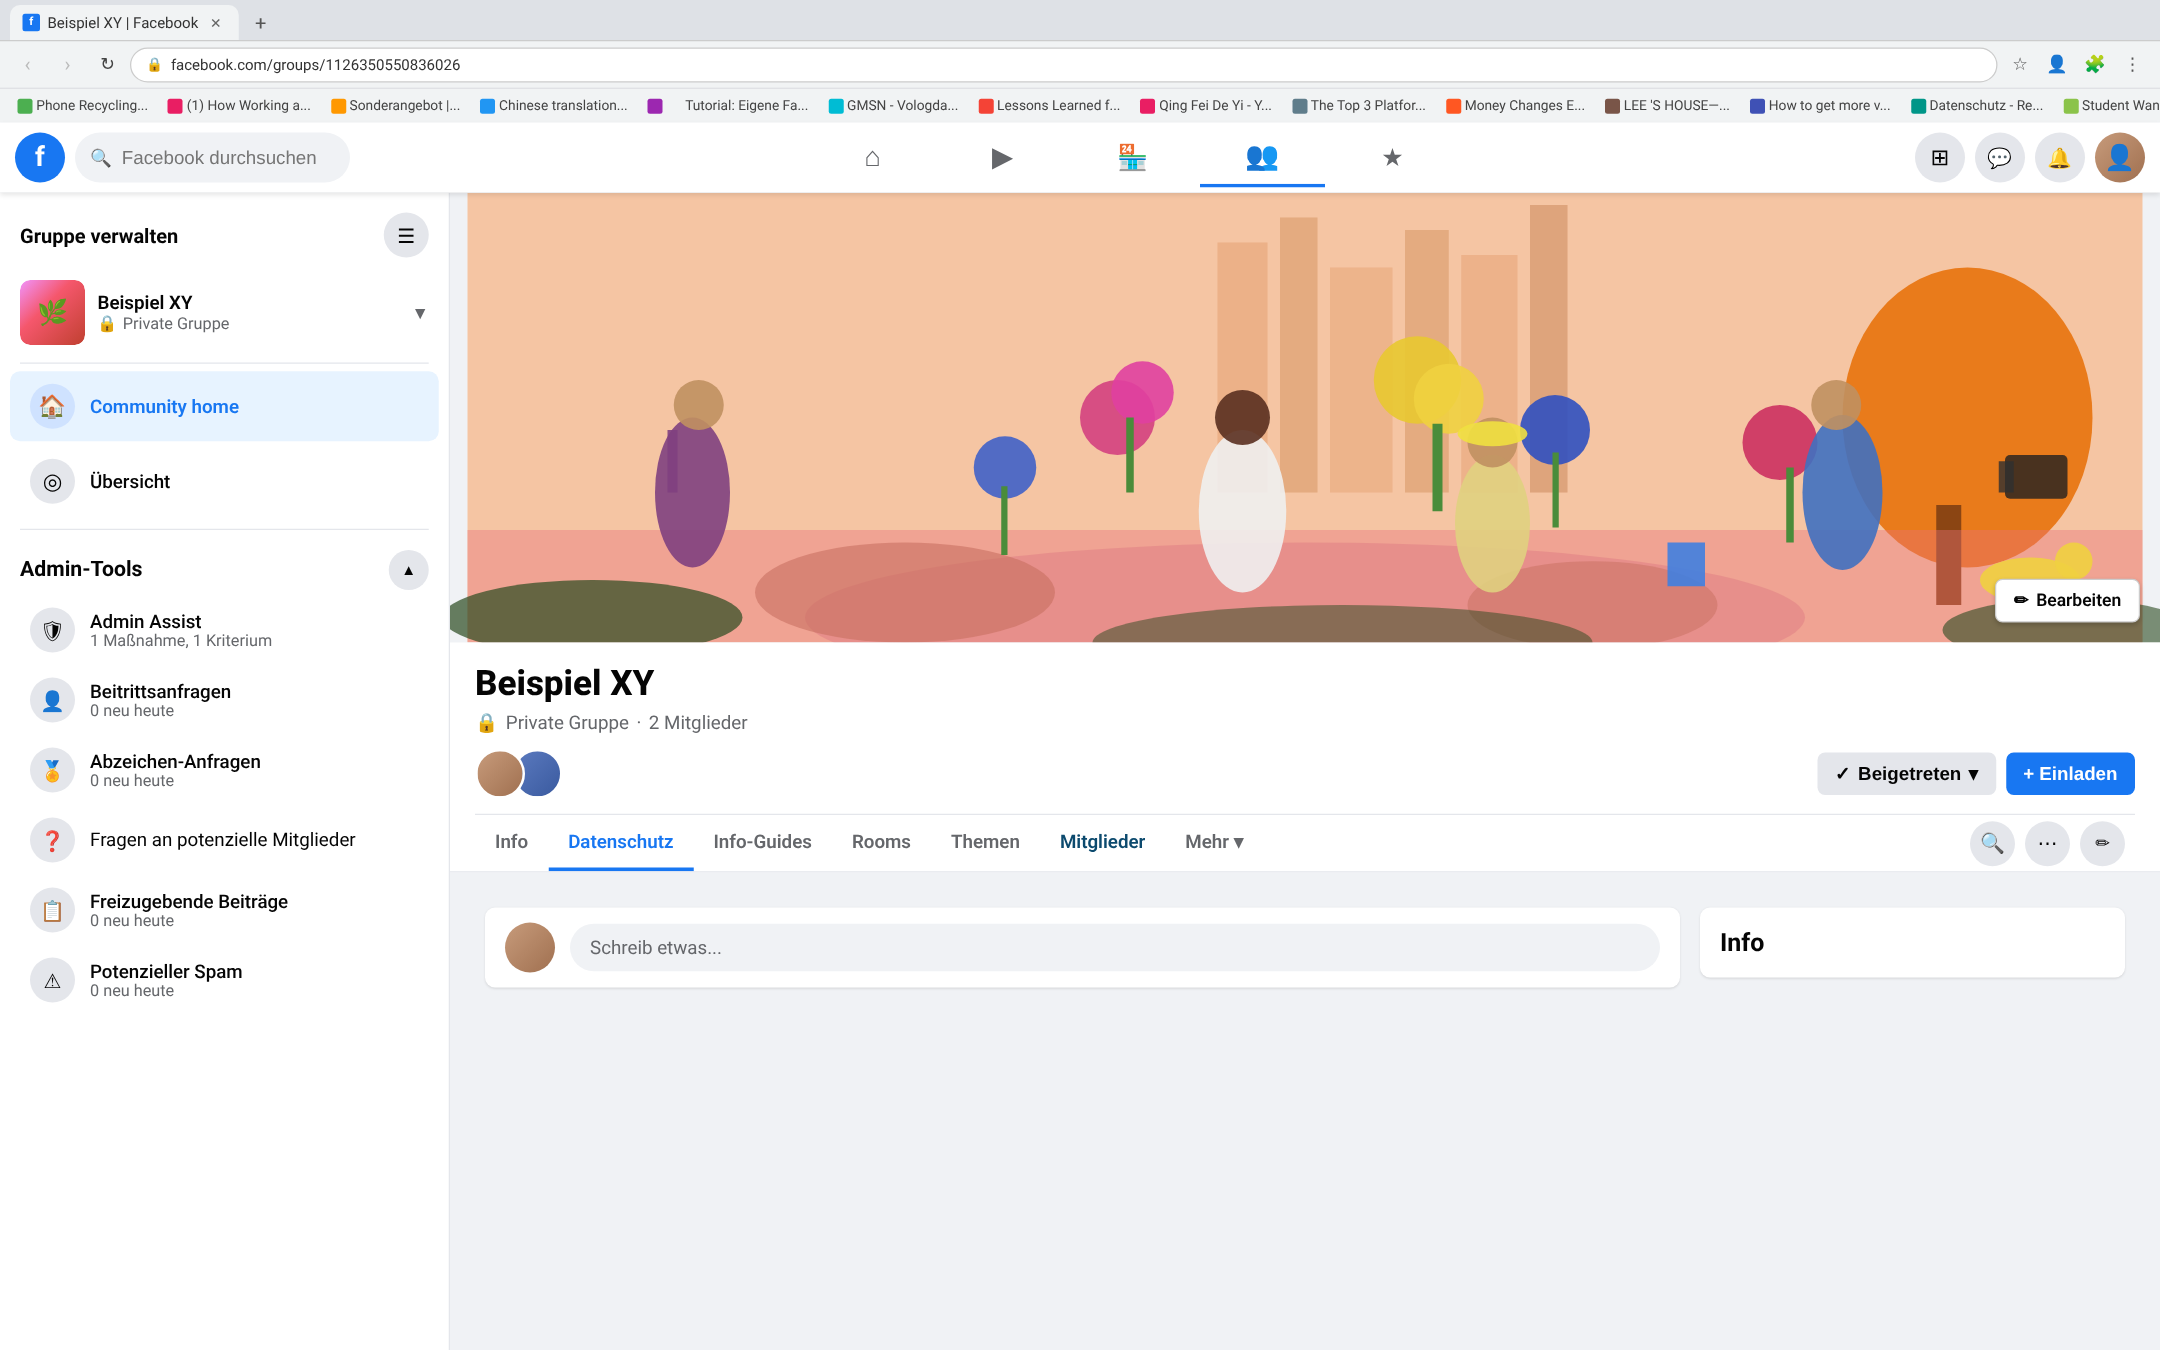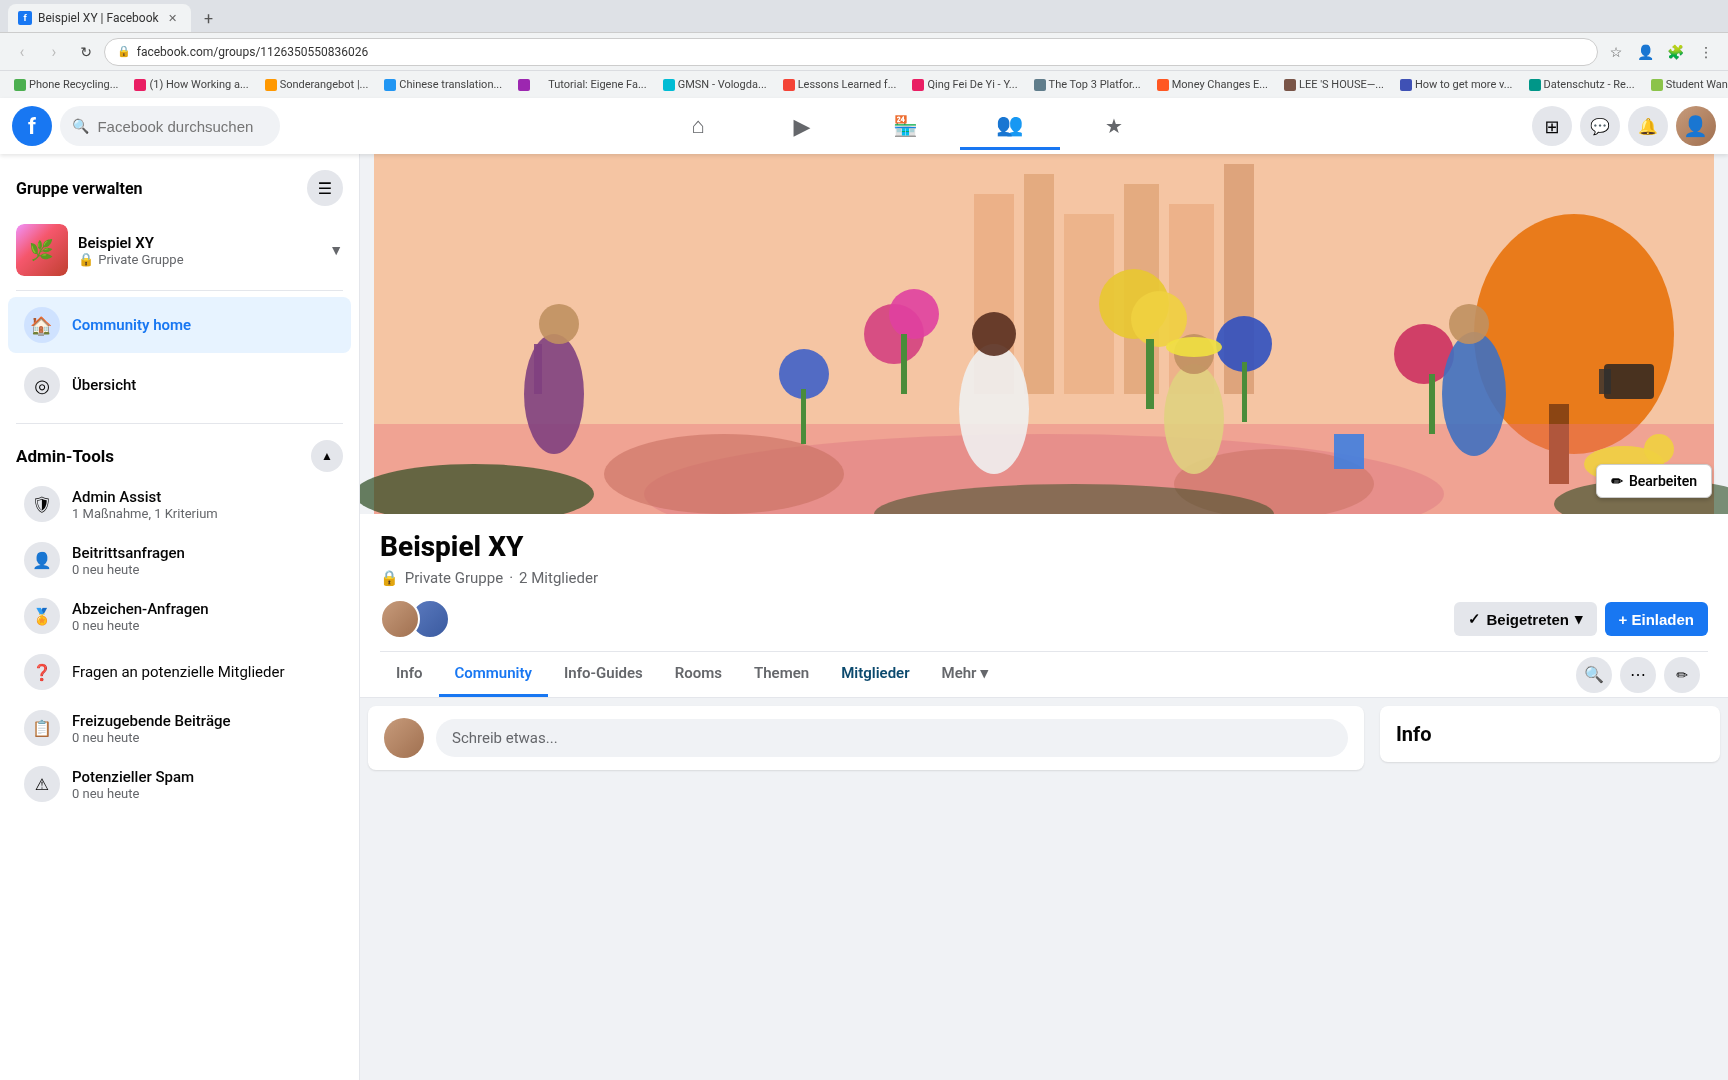--- a/index.html
+++ b/index.html
@@ -308,21 +308,21 @@
               <span>+ Einladen</span>
             </button>
           </div>
         </div>
 
         <div style="display:flex; align-items:center; border-top:1px solid #e4e6eb; overflow:hidden;">
           <div style="padding:12px 16px; font-size:15px; font-weight:600; color:#65676b; cursor:pointer; border-bottom:3px solid transparent; white-space:nowrap;">
             <span>Info</span>
           </div>
           <div style="padding:12px 16px; font-size:15px; font-weight:600; color:#1877f2; cursor:pointer; border-bottom:3px solid #1877f2; white-space:nowrap;">
-            <span>Community</span>
+            <span>Datenschutz</span>
           </div>
           <div style="padding:12px 16px; font-size:15px; font-weight:600; color:#65676b; cursor:pointer; border-bottom:3px solid transparent; white-space:nowrap;">
             <span>Info-Guides</span>
           </div>
           <div style="padding:12px 16px; font-size:15px; font-weight:600; color:#65676b; cursor:pointer; border-bottom:3px solid transparent; white-space:nowrap;">
             <span>Rooms</span>
           </div>
           <div style="padding:12px 16px; font-size:15px; font-weight:600; color:#65676b; cursor:pointer; border-bottom:3px solid transparent; white-space:nowrap;">
             <span>Themen</span>
           </div>
@@ -334,21 +334,21 @@
             <span>▾</span>
           </div>
           <div style="margin-left:auto; display:flex; align-items:center; gap:8px; padding-right:8px;">
             <div style="width:36px; height:36px; border-radius:50%; background:#e4e6eb; display:flex; align-items:center; justify-content:center; cursor:pointer; font-size:16px;">🔍</div>
             <div style="width:36px; height:36px; border-radius:50%; background:#e4e6eb; display:flex; align-items:center; justify-content:center; cursor:pointer; font-size:16px;">⋯</div>
             <div style="width:36px; height:36px; border-radius:50%; background:#e4e6eb; display:flex; align-items:center; justify-content:center; cursor:pointer; font-size:14px;">✏</div>
           </div>
         </div>
       </div>
 
-      <div style="padding:8px; background:#f0f2f5; flex:1; display:flex; gap:16px;">
+      <div style="padding:28px; background:#f0f2f5; flex:1; display:flex; gap:16px;">
 
         <div style="flex:1;">
 
           <div style="background:#fff; border-radius:8px; padding:12px 16px; box-shadow:0 1px 2px rgba(0,0,0,0.1); display:flex; align-items:center; gap:12px; margin-bottom:16px;">
             <div style="width:40px; height:40px; border-radius:50%; background:linear-gradient(135deg, #c79b7b, #a07050); flex-shrink:0;"></div>
             <div style="flex:1; background:#f0f2f5; border-radius:20px; padding:10px 16px; font-size:15px; color:#65676b; cursor:pointer;">
               <span>Schreib etwas...</span>
             </div>
           </div>
         </div>

